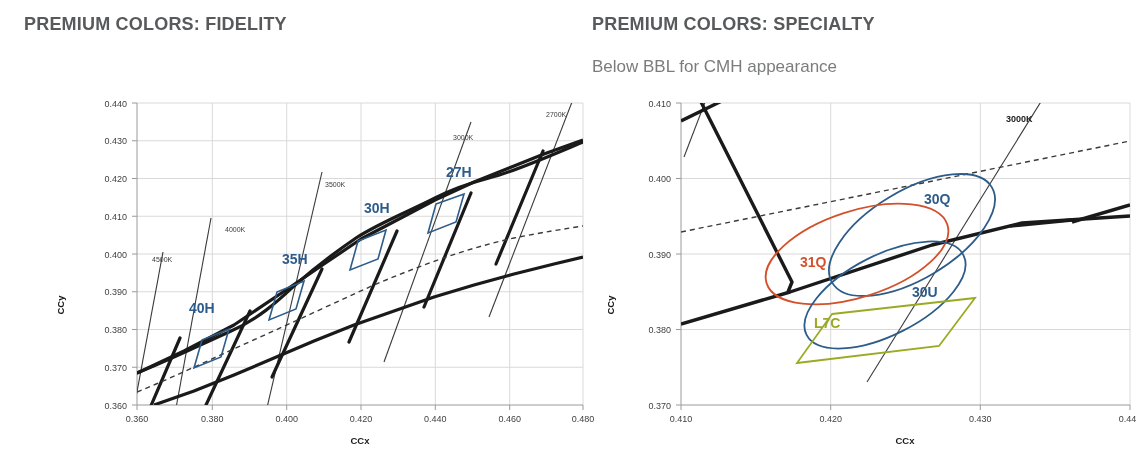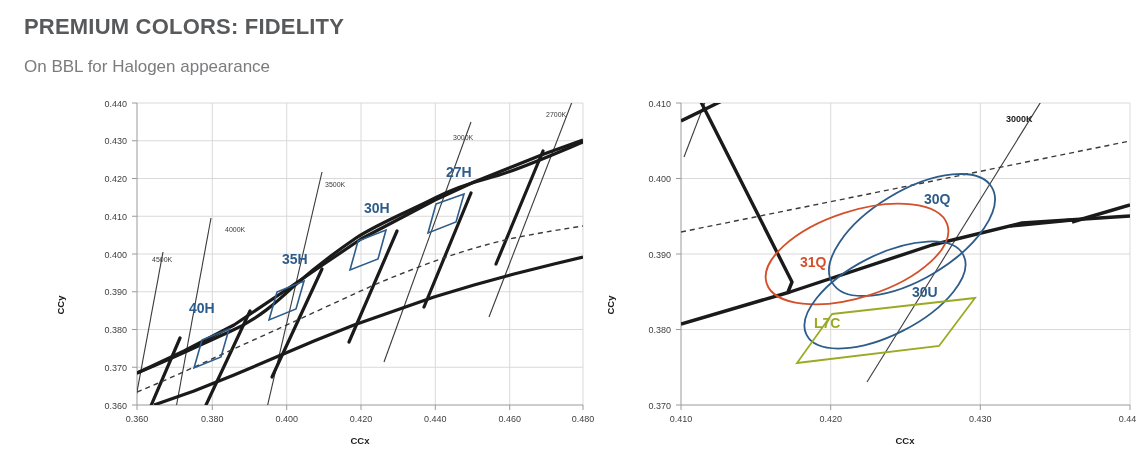--- a/index.html
+++ b/index.html
@@ -3,21 +3,21 @@
 <meta charset="utf-8">
 <style>
   html,body{margin:0;padding:0;background:#ffffff;}
   body{width:1136px;height:455px;font-family:"Liberation Sans",sans-serif;color:#58595b;overflow:hidden;}
   .page{position:relative;width:1136px;height:455px;}
   .panel{position:absolute;top:0;height:455px;width:568px;}
   .panel-left{left:0;}
   .panel-right{left:568px;}
   .panel-title{
     position:absolute;left:24px;top:14px;
-    font-size:22px;font-weight:bold;letter-spacing:.2px;
+    font-size:18px;font-weight:bold;letter-spacing:.2px;
     color:#58595b;white-space:nowrap;
   }
   .panel-subtitle{
     position:absolute;left:24px;top:57px;
     font-size:17px;font-weight:normal;color:#7b7c7e;white-space:nowrap;
   }
   .chart-wrap{position:absolute;left:0;top:92px;width:568px;height:363px;margin-left:34px;}
   svg{display:block;}
   text{font-family:"Liberation Sans",sans-serif;}
   .tick-label{font-size:9px;fill:#3f3f41;}
@@ -25,21 +25,20 @@
   .cct-label{font-size:7px;fill:#3a3a3a;}
   .bin-label{font-size:14px;font-weight:bold;}
 </style>
 </head>
 <body>
 
 <div class="page">
 
   <div class="panel panel-left">
     <div class="panel-title">PREMIUM COLORS: FIDELITY</div>
-    <div class="panel-subtitle">On BBL for Halogen appearance</div>
 
     <div class="chart-wrap">
       <svg width="568" height="363" viewBox="0 0 568 363">
 
         <text class="axis-title" x="30" y="213" transform="rotate(-90 30 213)" text-anchor="middle">CCy</text>
 
         <g stroke="#d9d9d9" stroke-width="1">
           <line x1="103" y1="11" x2="549" y2="11"></line>
           <line x1="103" y1="48.75" x2="549" y2="48.75"></line>
           <line x1="103" y1="86.5" x2="549" y2="86.5"></line>
@@ -157,20 +156,22 @@
           <text class="bin-label" x="155" y="221">40H</text>
           <text class="bin-label" x="248" y="172">35H</text>
           <text class="bin-label" x="330" y="121">30H</text>
           <text class="bin-label" x="412" y="85">27H</text>
         </g>
       </svg>
     </div>
   </div>
 
   <div class="panel panel-right">
+    <div class="panel-title">PREMIUM COLORS: SPECIALTY</div>
+    <div class="panel-subtitle">Below BBL for CMH appearance</div>
 
     <div class="chart-wrap">
       <svg width="568" height="363" viewBox="0 0 568 363">
 
         <text class="axis-title" x="12" y="213" transform="rotate(-90 12 213)" text-anchor="middle">CCy</text>
 
         <g stroke="#d9d9d9" stroke-width="1">
           <line x1="79" y1="11" x2="528" y2="11"></line>
           <line x1="79" y1="86.5" x2="528" y2="86.5"></line>
           <line x1="79" y1="162" x2="528" y2="162"></line>

